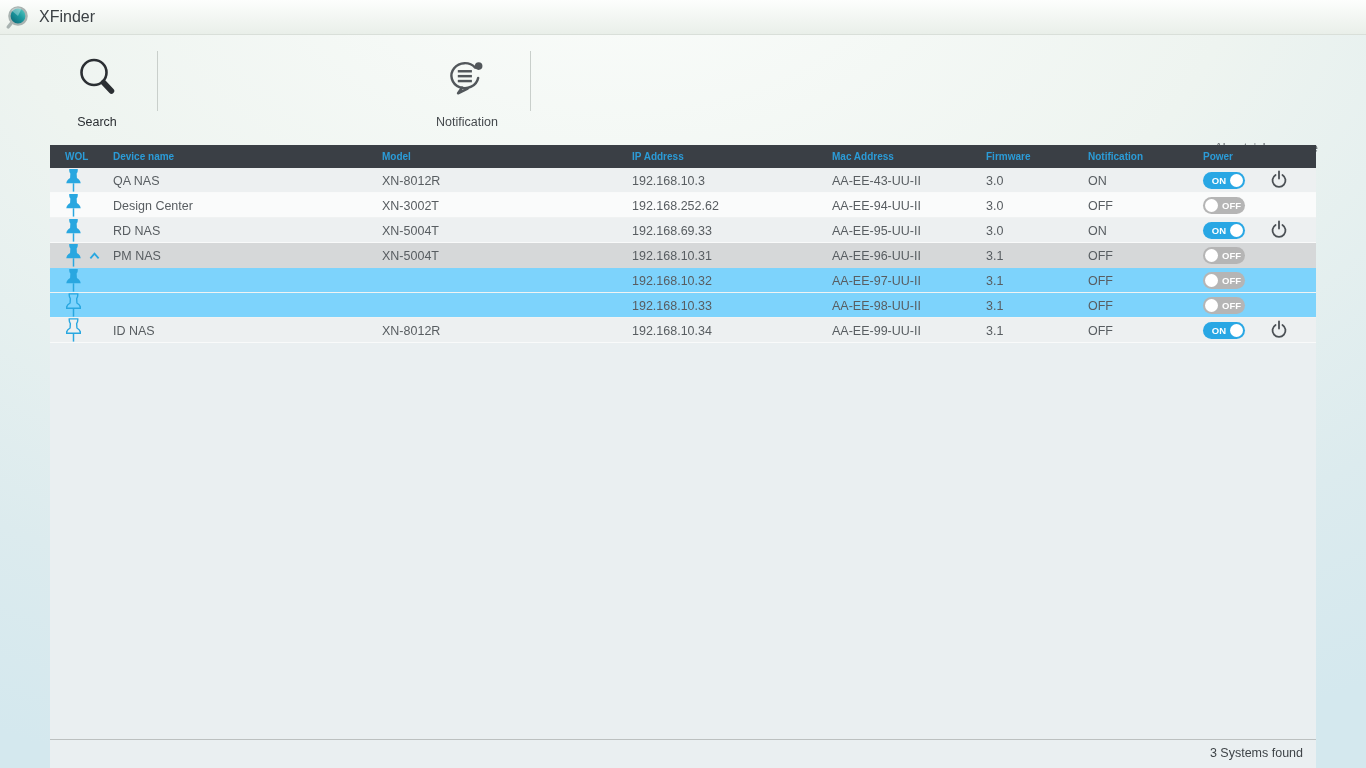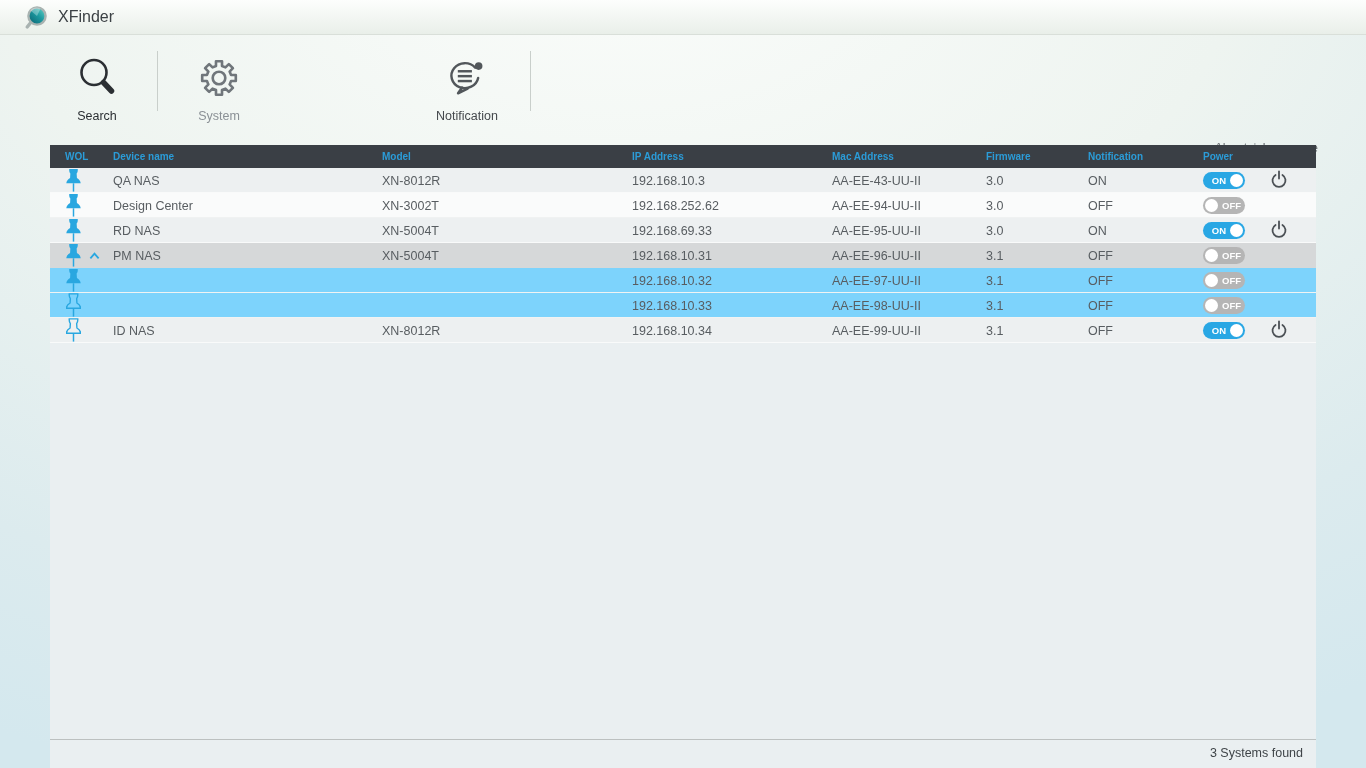--- a/index.html
+++ b/index.html
@@ -8,29 +8,29 @@
     font-family:"Liberation Sans", sans-serif;
     background: radial-gradient(ellipse 1400px 900px at 45% -10%, #fbfdfb 0%, #eef4f0 45%, #dcebee 80%, #d4e8ee 100%);
     position:relative;
   }
 
   
   .titlebar {
     position:absolute; top:0; left:0; width:1366px; height:35px;
     background:linear-gradient(#fdfefd, #e9efe9);
     border-bottom:1px solid #d9dfd9;
-    display:flex; align-items:center; padding-left:23px;
+    display:flex; align-items:center; padding-left:4px;
   }
   .titlebar .app-title { font-size:16px; color:#3c4145; margin-left:8px; }
 
   
   .toolbar { position:absolute; top:35px; left:0; width:1366px; height:110px; }
   .tb-item { position:absolute; top:16px; width:110px; text-align:center; cursor:pointer; }
   .tb-item .tb-icon { height:54px; display:flex; align-items:center; justify-content:center; }
-  .tb-item .tb-label { font-size:12.5px; margin-top:4px; color:#8b9196; }
+  .tb-item .tb-label { font-size:12.5px; margin-top:10px; color:#8b9196; }
   .tb-item svg { stroke:#70767b; }
   .tb-item.active svg { stroke:#2b2f33; }
   .tb-item.active .tb-label { color:#2b2f33; }
   .tb-item.darkish svg { stroke:#52575b; }
   .tb-item.darkish .tb-label { color:#45494d; }
   .tb-item.disabled svg { stroke:#c7cfc9; }
   .tb-item.disabled .tb-label { color:#c3cbc6; }
   .tb-sep { position:absolute; top:16px; width:1px; height:60px; background:#c9cfcb; }
   .brand { position:absolute; top:50px; right:48px; font-size:37px; font-weight:bold; color:#5f6468; letter-spacing:-1.5px; }
   .brand-links { position:absolute; top:106px; right:48px; font-size:12.5px; color:#6b7074; }
@@ -108,29 +108,20 @@
       <svg width="46" height="46" viewBox="0 0 46 46" fill="none">
         <circle cx="20" cy="17.5" r="12.5" stroke-width="2.6"></circle>
         <line x1="29.5" y1="27.5" x2="37.5" y2="36" stroke-width="5.5" stroke-linecap="round"></line>
       </svg>
     </div>
     <div class="tb-label">Search</div>
   </div>
 
   <div class="tb-sep" style="left:157px;"></div>
 
-  <div class="tb-item" style="left:164px;">
-    <div class="tb-icon">
-      <svg width="42" height="42" viewBox="0 0 32 32" fill="none" stroke-width="2" stroke-linejoin="round">
-        <path d="M25.2 13.7 L28.8 13.7 L28.8 18.3 L25.2 18.3 L24.1 20.9 L26.6 23.5 L23.5 26.6 L20.9 24.1 L18.3 25.2 L18.3 28.8 L13.7 28.8 L13.7 25.2 L11.1 24.1 L8.5 26.6 L5.4 23.5 L7.9 20.9 L6.8 18.3 L3.2 18.3 L3.2 13.7 L6.8 13.7 L7.9 11.1 L5.4 8.5 L8.5 5.4 L11.1 7.9 L13.7 6.8 L13.7 3.2 L18.3 3.2 L18.3 6.8 L20.9 7.9 L23.5 5.4 L26.6 8.5 L24.1 11.1 Z"></path>
-        <circle cx="16" cy="16" r="4.8"></circle>
-      </svg>
-    </div>
-    <div class="tb-label">System</div>
-  </div>
 
 
   <div class="tb-item darkish" style="left:412px;">
     <div class="tb-icon">
       <svg width="42" height="38" viewBox="0 0 33 31" fill="none" stroke-width="2">
         <path d="M23.2 7.0 A11 10.2 0 1 0 25.6 15.5" stroke-linecap="round"></path>
         <path d="M12.5 23.3 L9.2 28 L17 24.1" stroke-linejoin="round" stroke-linecap="round"></path>
         <line x1="9" y1="10" x2="20.5" y2="10"></line>
         <line x1="9" y1="14" x2="20.5" y2="14"></line>
         <line x1="9" y1="18" x2="20.5" y2="18"></line>

